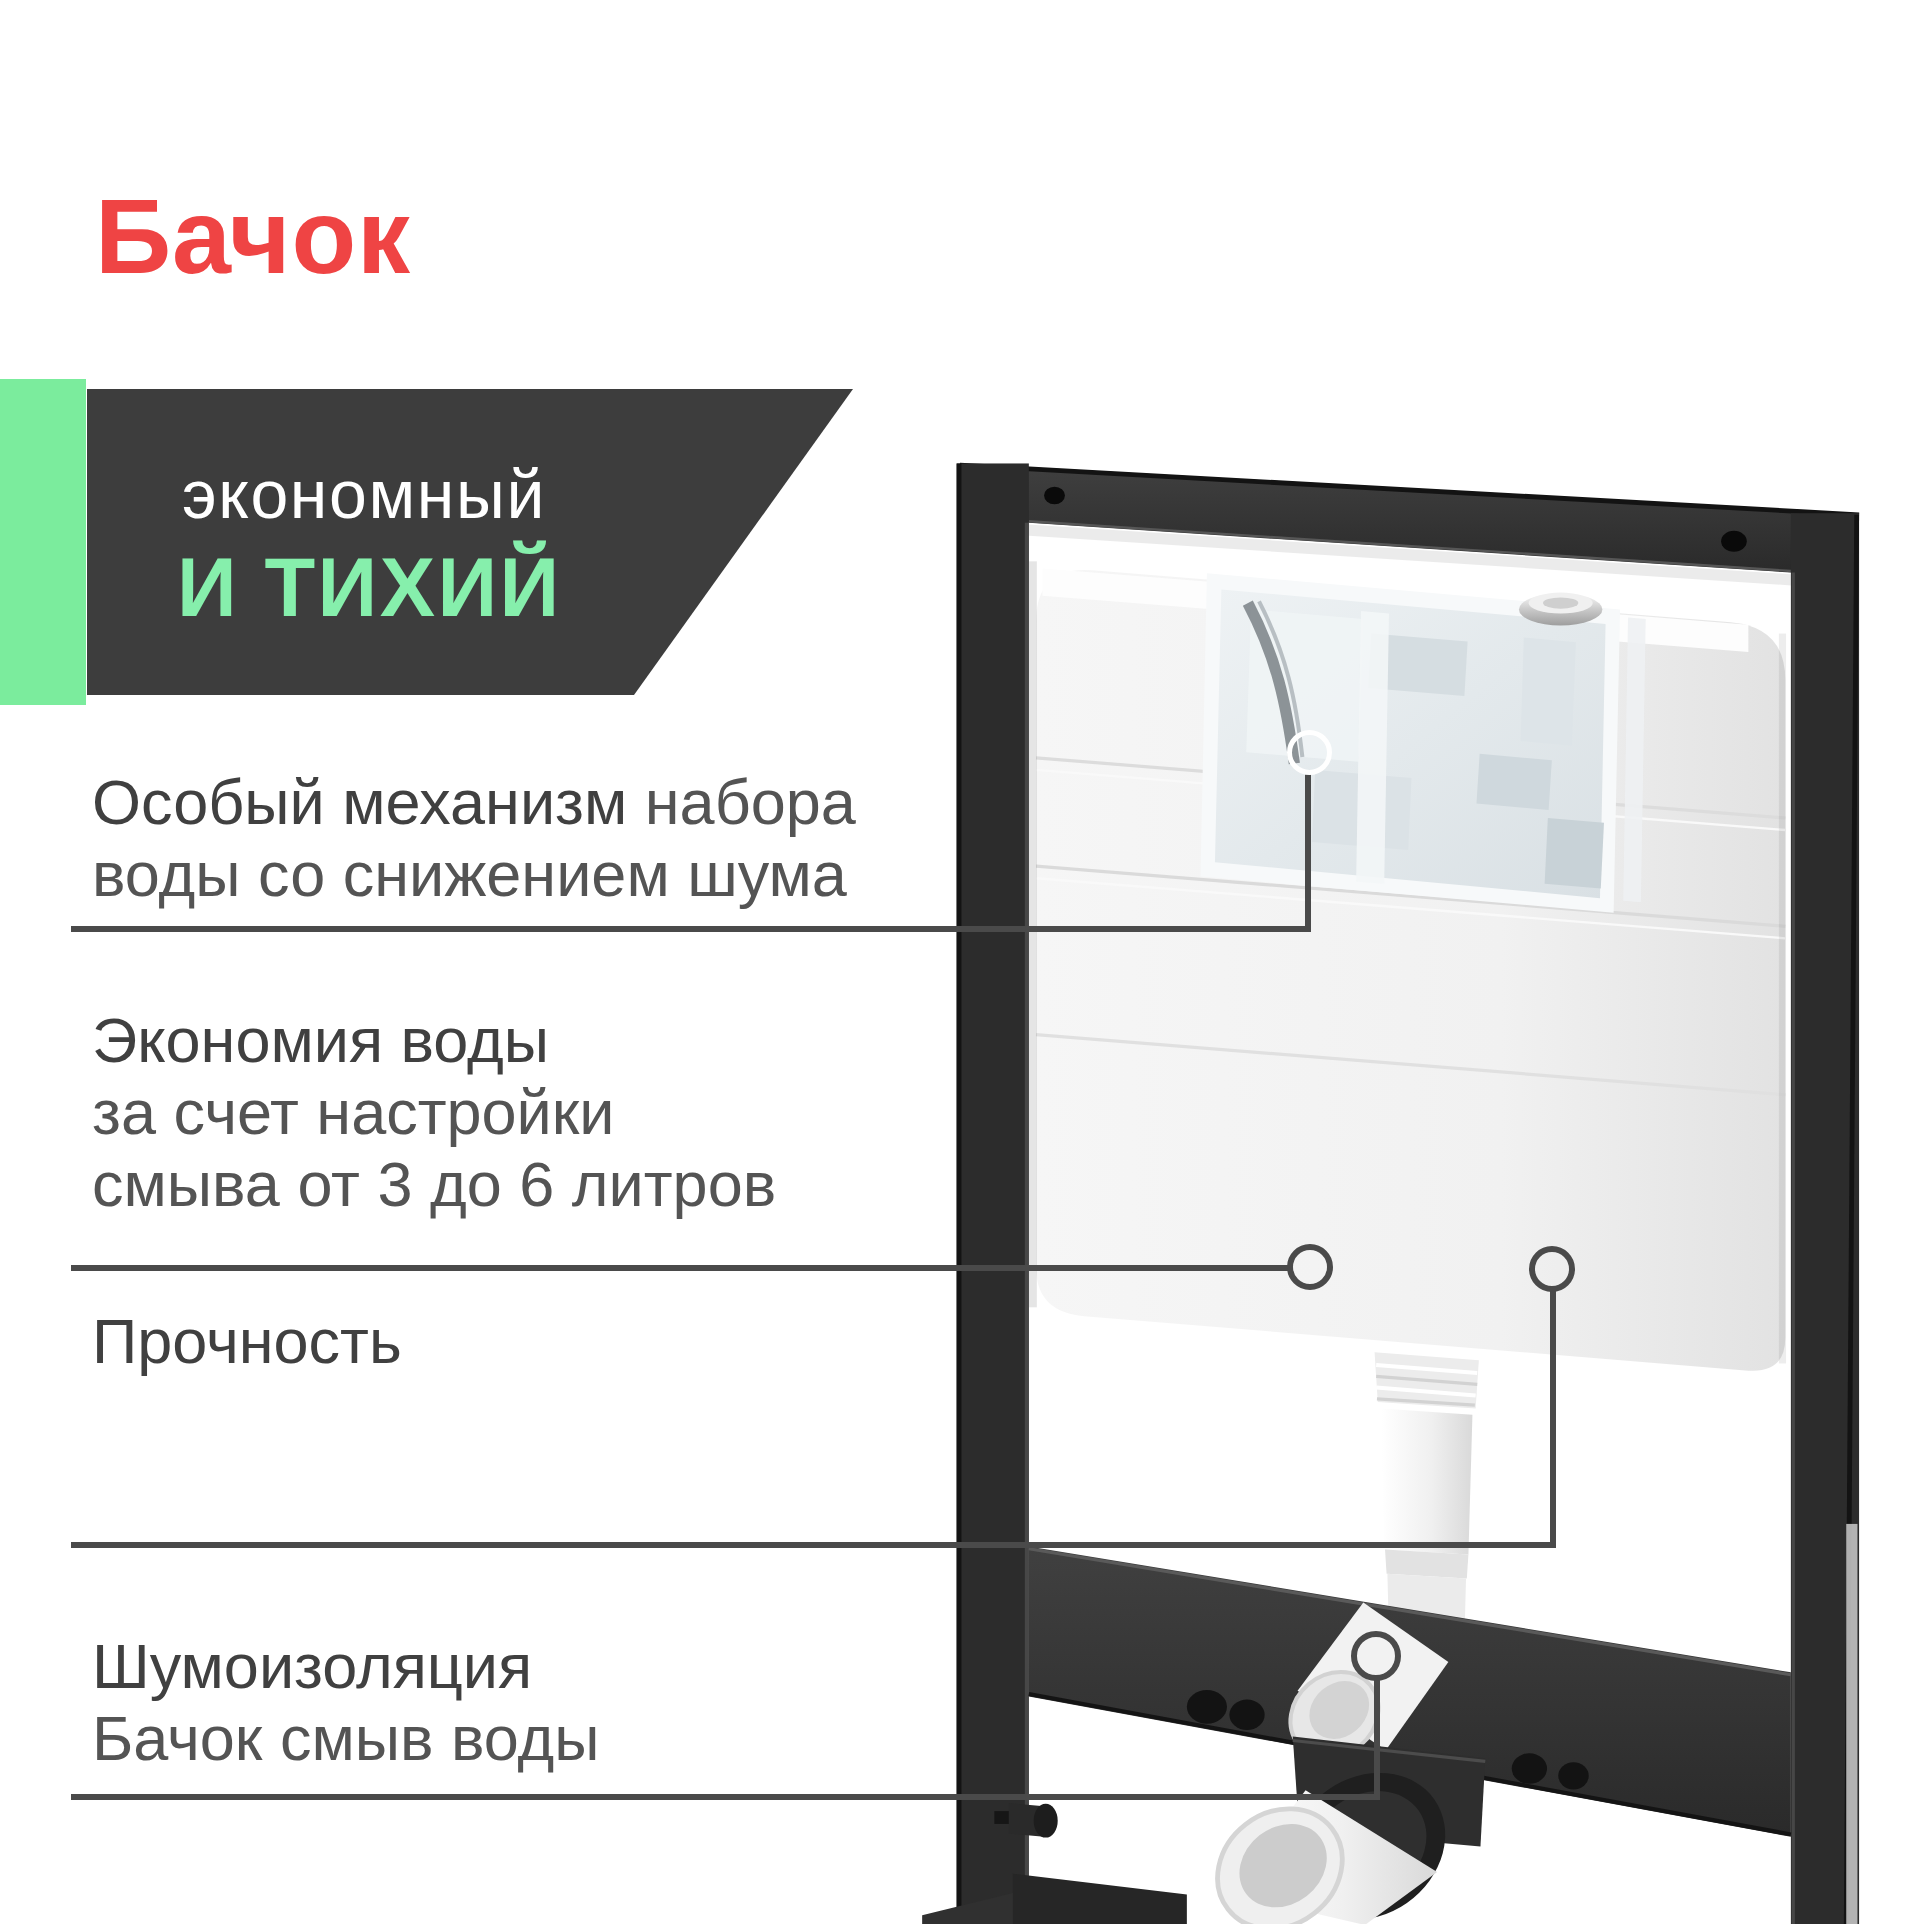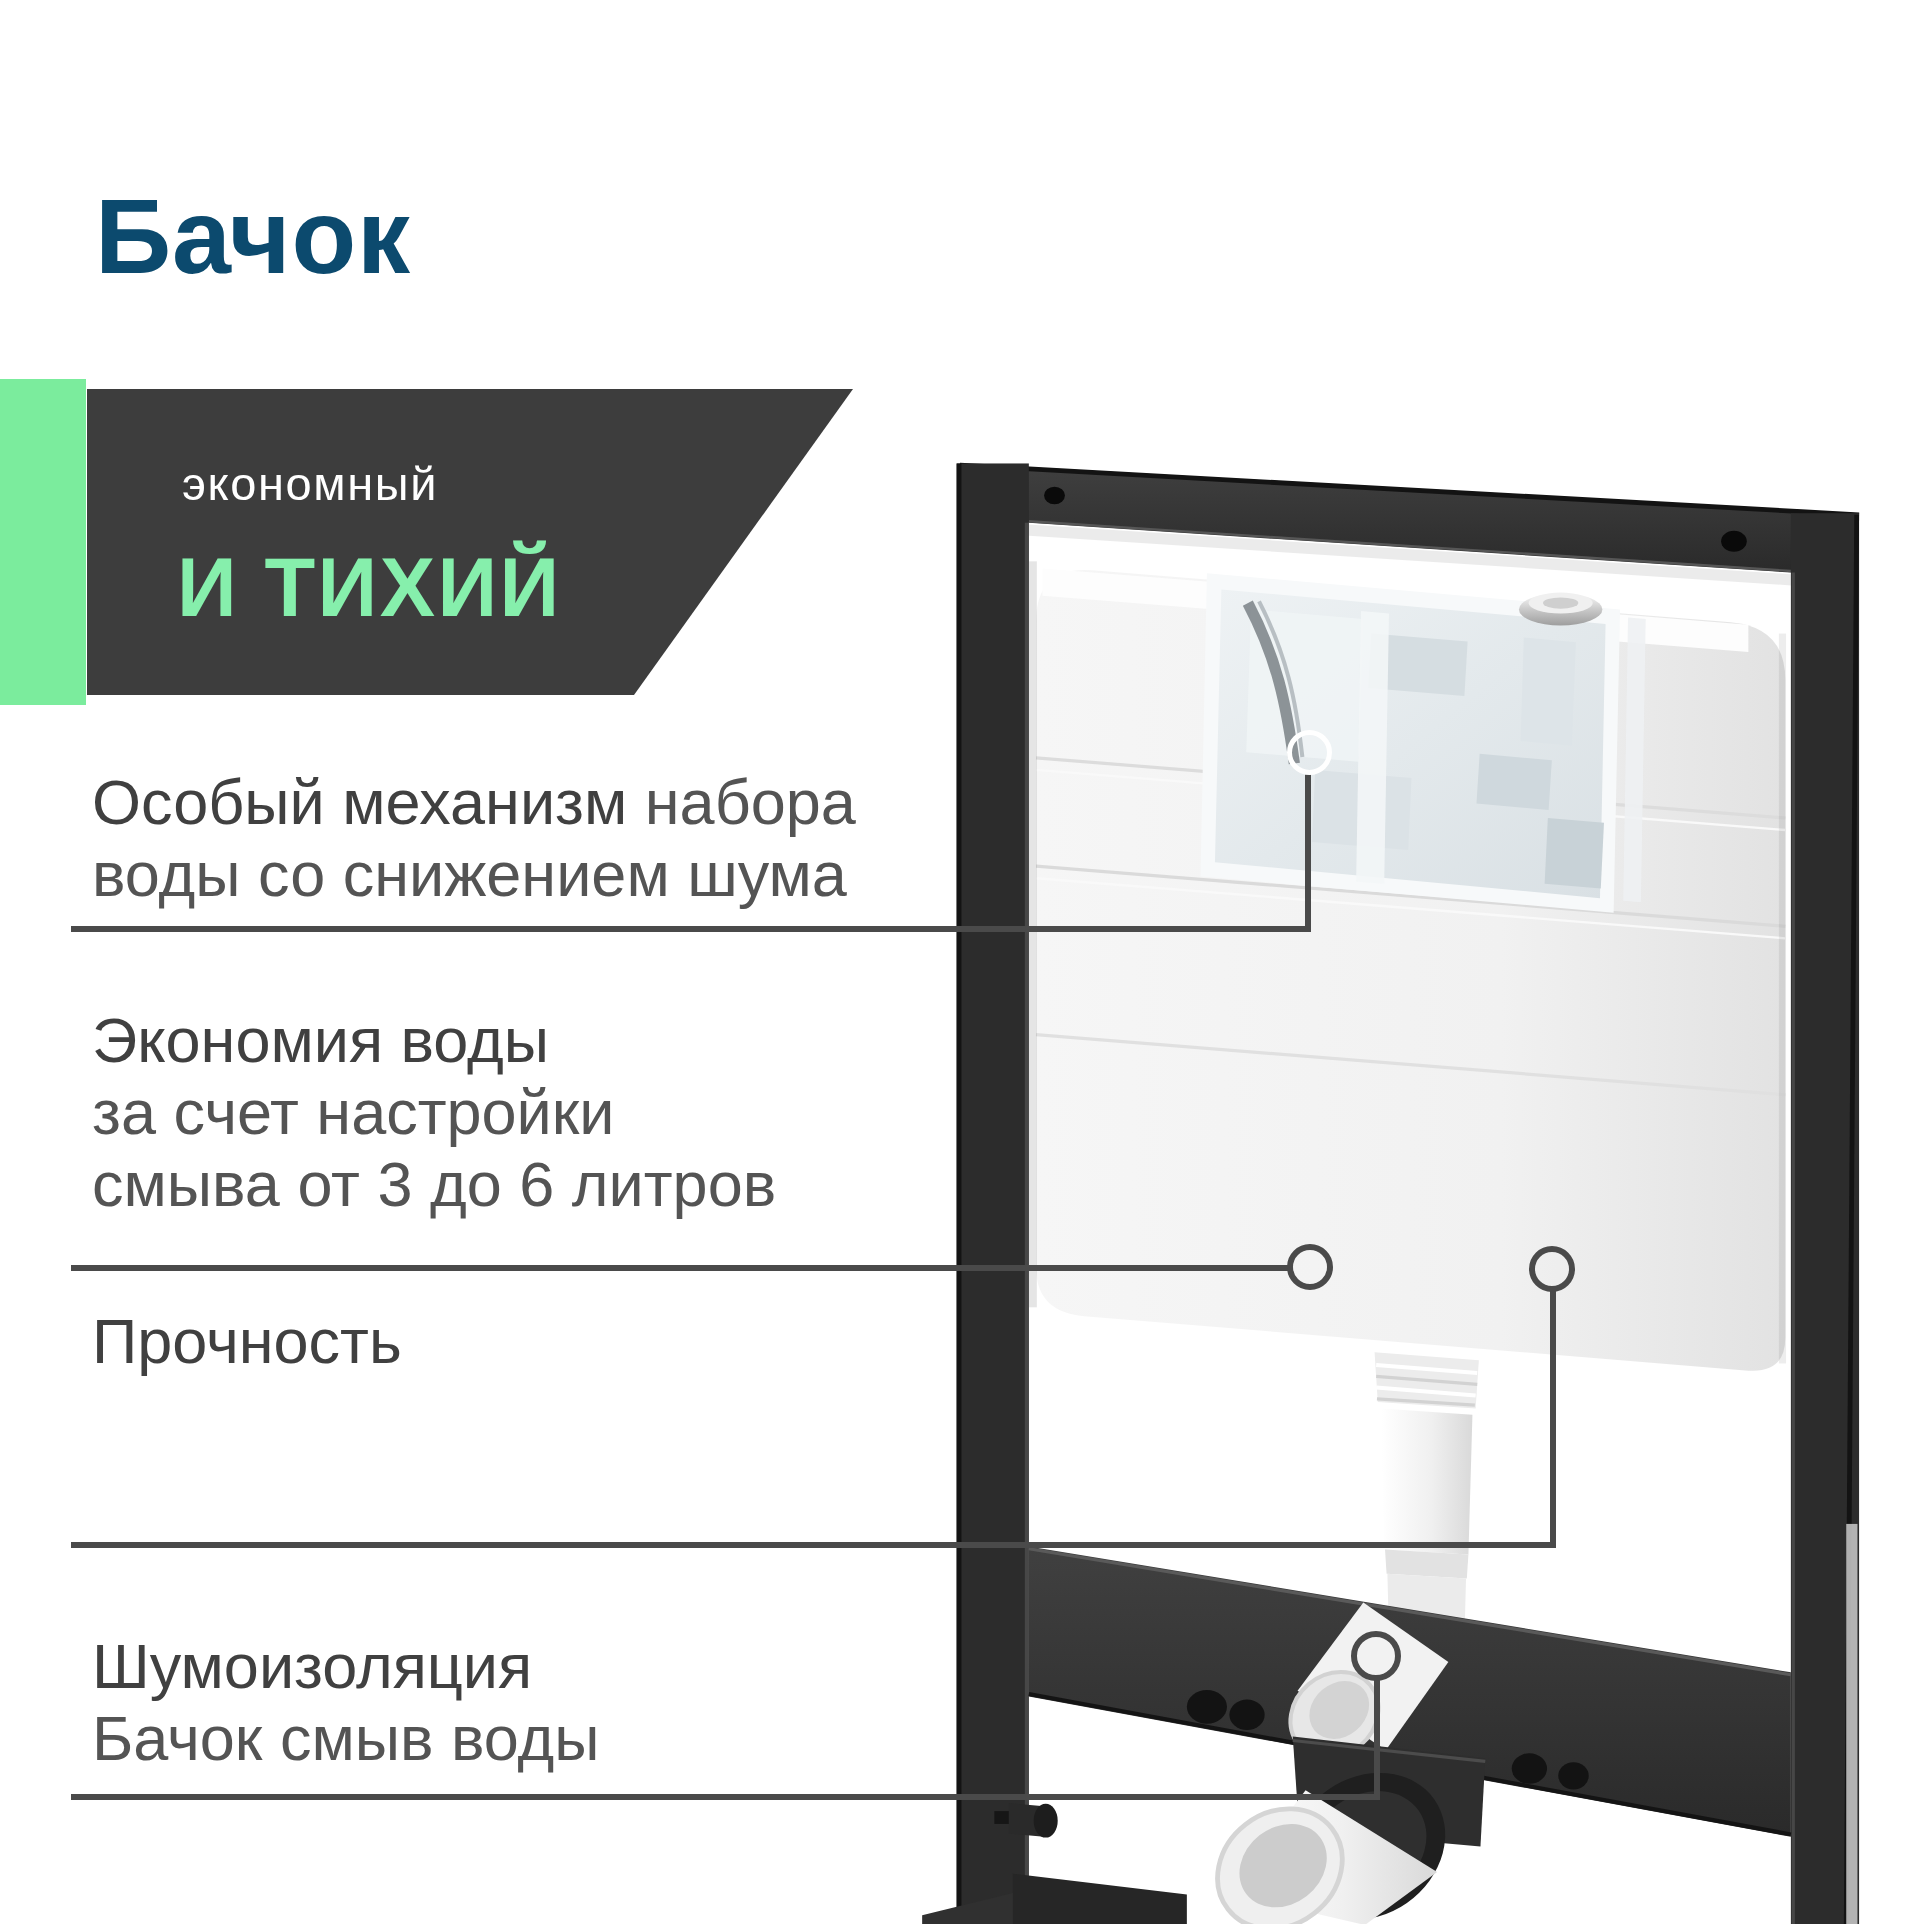--- a/index.html
+++ b/index.html
@@ -3,33 +3,33 @@
 <meta charset="utf-8">
 <style>
   html,body{margin:0;padding:0;}
   body{
     width:1925px;height:1925px;position:relative;background:#ffffff;
     font-family:"Liberation Sans","DejaVu Sans",sans-serif;overflow:hidden;
   }
   
   .page-title{
     position:absolute;left:95px;top:183px;
-    font-size:106px;font-weight:700;color:#0c4a6e;letter-spacing:0.8px;line-height:1;
+    font-size:106px;font-weight:700;color:#ef4444;letter-spacing:0.8px;line-height:1;
   }
   
   .badge-accent{
     position:absolute;left:0;top:379px;width:86px;height:326px;background:#7bec9d;
   }
   .badge{
     position:absolute;left:87px;top:389px;width:766px;height:306px;background:#3d3d3d;
     clip-path:polygon(0 0,100% 0,547px 100%,0 100%);
   }
   .badge-line1{
     position:absolute;left:95px;top:71px;color:#ffffff;
-    font-size:47px;font-weight:400;letter-spacing:1.6px;line-height:1;
+    font-size:68px;font-weight:400;letter-spacing:1.6px;line-height:1;
   }
   .badge-line2{
     position:absolute;left:90px;top:157px;color:#86efac;
     font-size:83px;font-weight:700;letter-spacing:2.4px;line-height:1;text-transform:uppercase;
   }
   
   .feature{
     position:absolute;left:92px;color:#545454;font-size:63px;line-height:72px;font-weight:400;
   }
   .feature .b{font-weight:400;color:#404040;}

